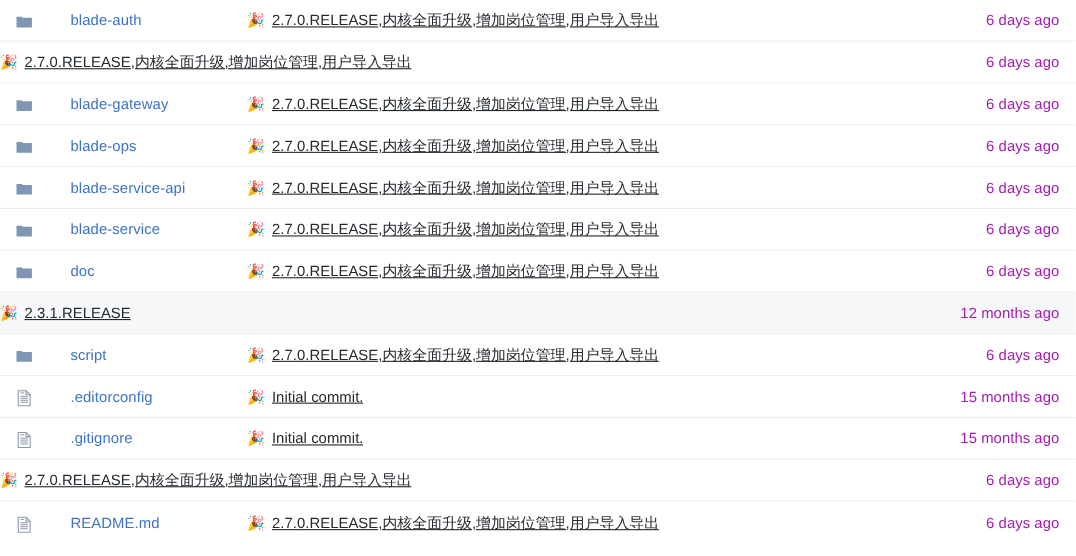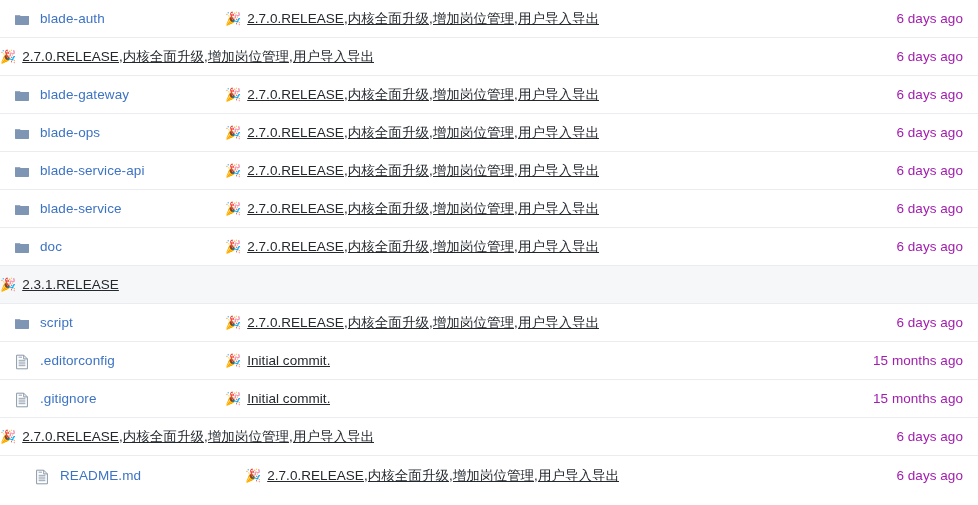--- a/index.html
+++ b/index.html
@@ -27,31 +27,31 @@
     border-bottom: 1px solid #eaecef;
     box-sizing: border-box;
     background: #ffffff;
   }
   .row.highlight {
     background: #f6f7f9;
   }
   .row.last {
     border-bottom: none;
     height: 39px;
-    padding-left: 20px;
   }
 
   
   .cell-name {
     width: 225px;
     min-width: 225px;
     display: flex;
     align-items: center;
     padding-left: 14px;
     box-sizing: border-box;
+    gap: 24px;
   }
   .icon {
     width: 16px;
     height: 16px;
     flex: 0 0 16px;
     margin-right: 10px;
     display: block;
     position: relative;
     top: 1px;
   }
@@ -209,20 +209,21 @@
         <span class="emoji">🎉</span>
         <span class="msg-text">2.7.0.RELEASE,内核全面升级,增加岗位管理,用户导入导出</span>
       </div>
       <div class="cell-time">6 days ago</div>
     </div>
     <div class="row highlight">
       <div class="cell-msg">
         <span class="emoji">🎉</span>
         <span class="msg-text">2.3.1.RELEASE</span>
       </div>
+      <div class="cell-time">12 months ago</div>
     </div>
     <div class="row">
       <div class="cell-name">
         <span class="icon">
           <svg width="16" height="16" viewBox="0 0 16 16" xmlns="http://www.w3.org/2000/svg">
             <path fill="#7e96b3" d="M1 3.2h5.3v1.4H1z"></path>
             <path fill="#7e96b3" d="M1 4.1h14v8.2a0.6 0.6 0 0 1-0.6 0.6H1.6A0.6 0.6 0 0 1 1 12.3z"></path>
           </svg>
         </span>
         <a class="name-link" href="#">script</a>

